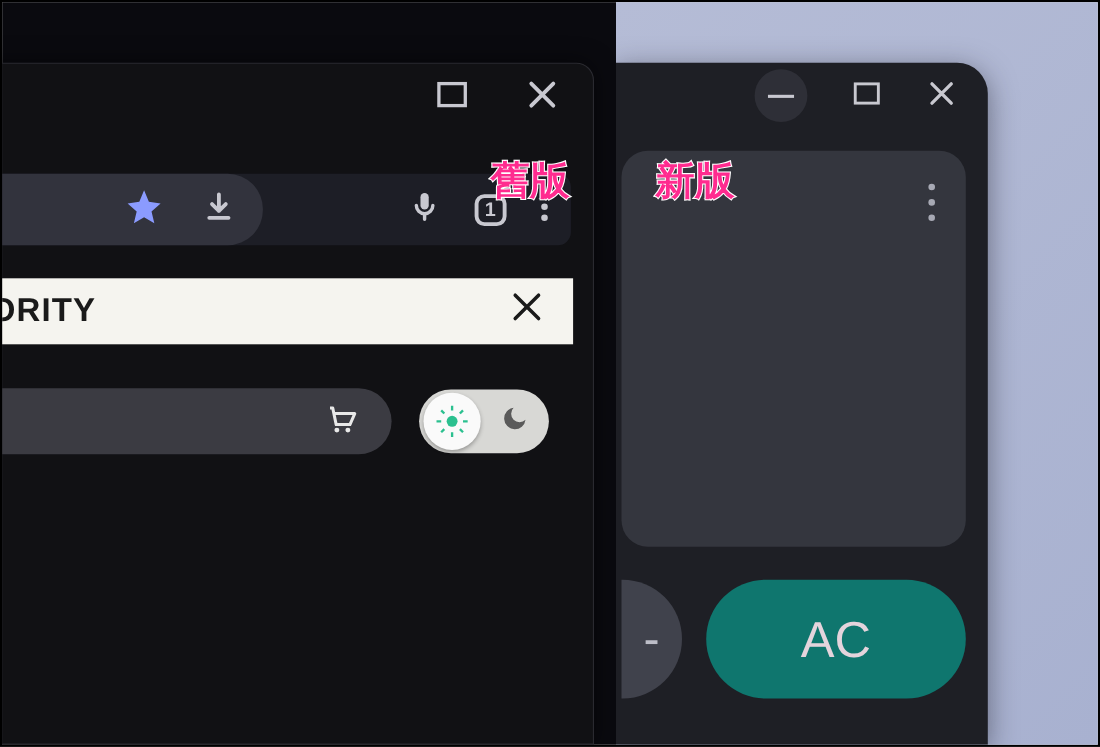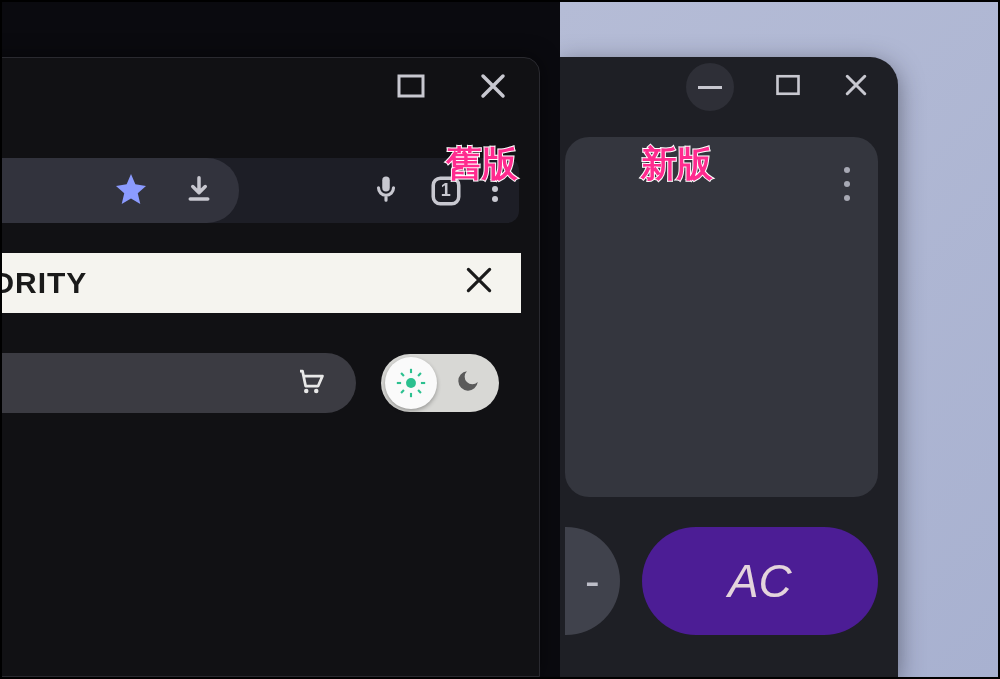--- a/index.html
+++ b/index.html
@@ -204,37 +204,35 @@
       font-weight: 300;
     }
     .calc-btn-dash {
       background: #40424c;
       color: #bdbec8;
       width: 55px;
       border-top-left-radius: 0;
       border-bottom-left-radius: 0;
     }
     .calc-btn-ac {
-      background: #4c1d95;
+      background: #0f766e;
       color: #e4d4dc;
       flex: 1;
       font-size: 46px;
-      font-style: italic;
     }
     
     
     .version-label {
       position: absolute;
       font-size: 36px;
       font-weight: 700;
       color: #ff2b8f;
       -webkit-text-stroke: 2px #fff;
       paint-order: stroke fill;
       z-index: 10;
-      margin-left: 45px;
     }
     .label-old { top: 138px; right: 42px; }
     .label-new { top: 138px; left: 36px; }
   </style>
 </head>
 <body>
 
 <div class="left-panel">
   <div class="version-label label-old">舊版</div>
 

